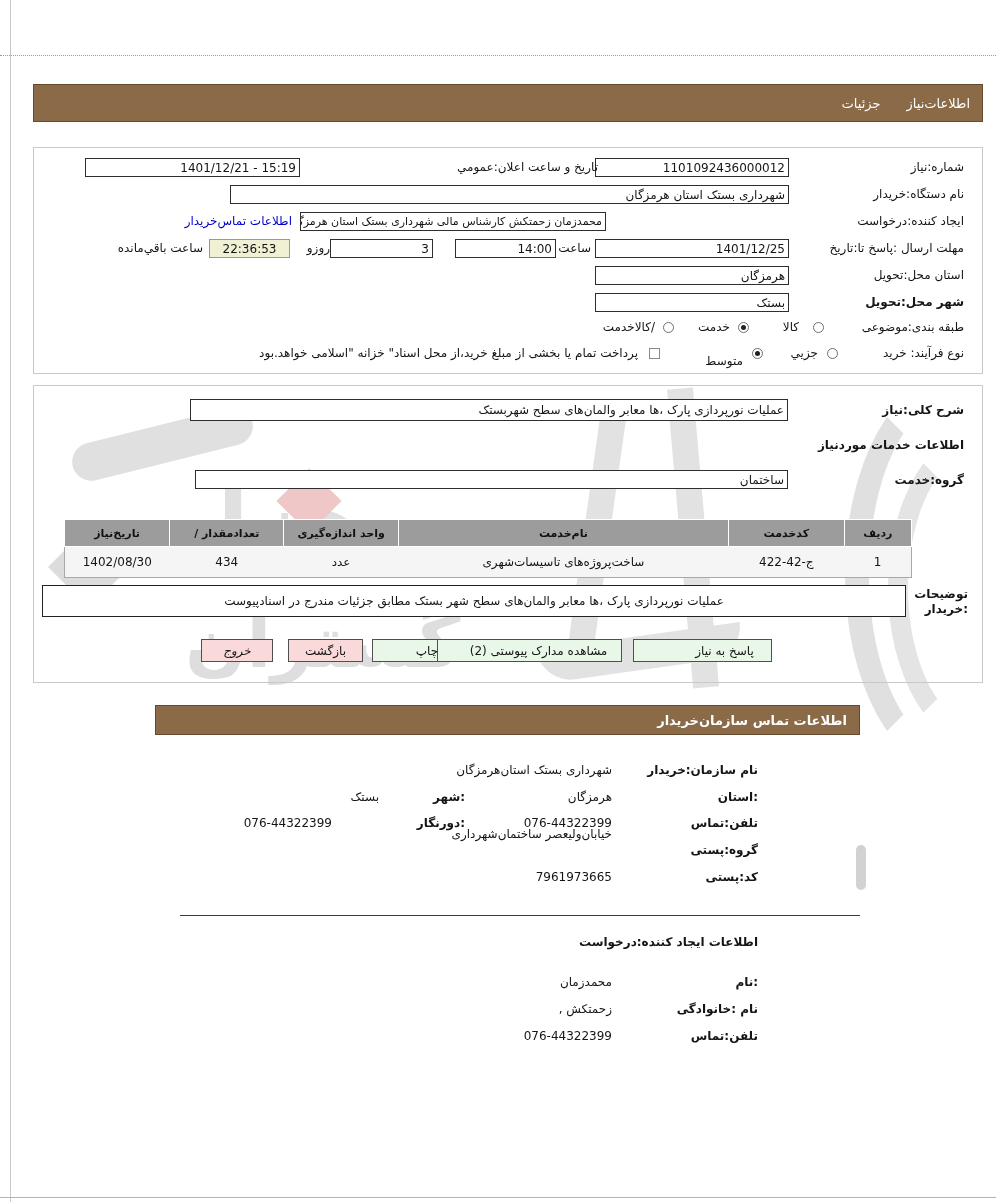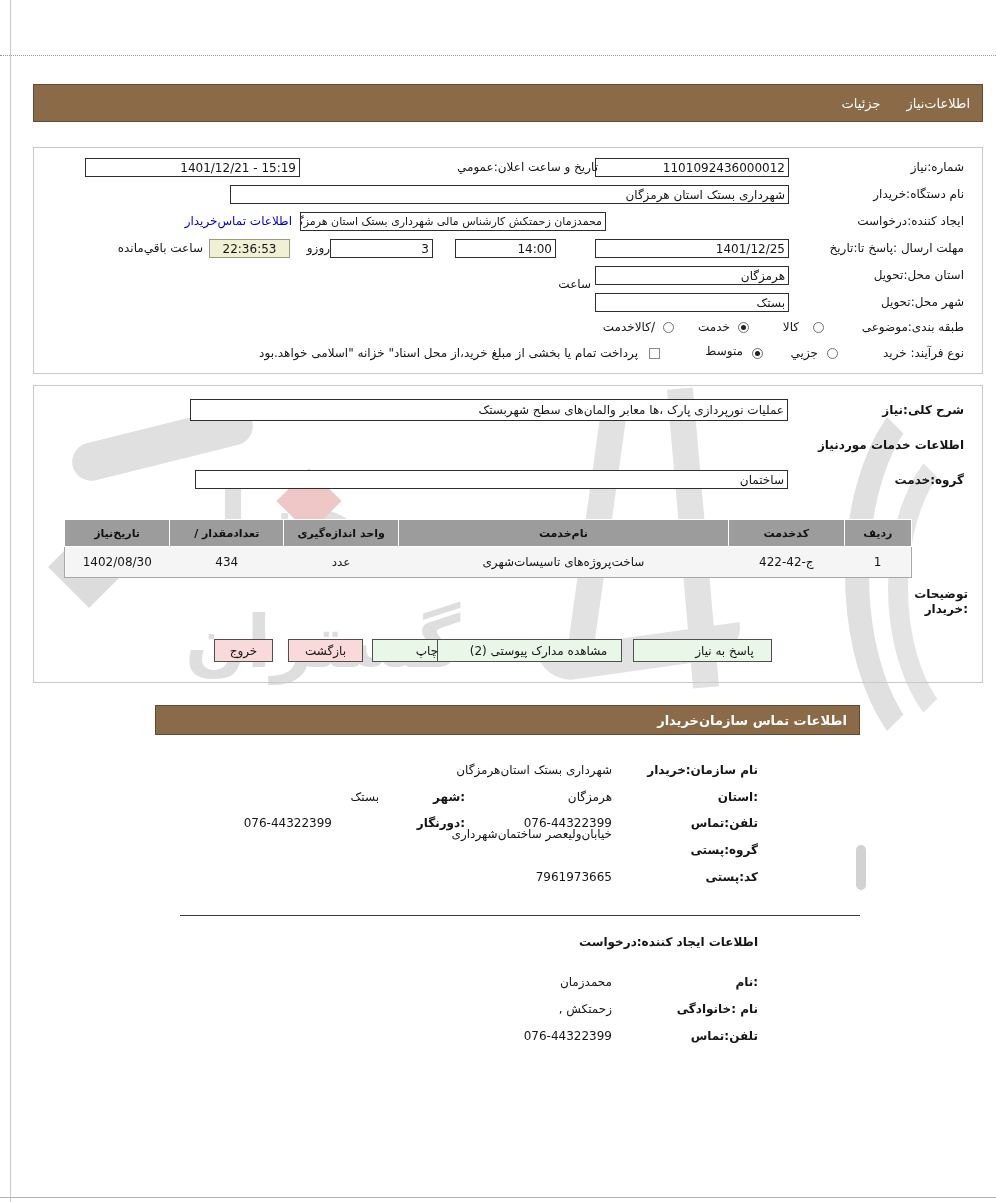--- a/index.html
+++ b/index.html
@@ -89,46 +89,46 @@
 
     <span class="lbl" style="right:18px;top:39px;">نام دستگاه:خریدار</span>
     <div class="inp" style="right:193px;top:37px;width:551px;">شهرداری بستک استان هرمزگان</div>
 
     <span class="lbl" style="right:18px;top:66px;">ایجاد کننده:درخواست</span>
     <div class="inp" style="right:376px;top:64px;width:298px;font-size:11px;">محمدزمان زحمتکش کارشناس مالی شهرداری بستک استان هرمزگان</div>
     <span class="lbl link" style="right:690px;top:66px;">اطلاعات تماس‌خریدار</span>
 
     <span class="lbl" style="right:18px;top:93px;">مهلت ارسال :پاسخ تا:تاریخ</span>
     <div class="inp ltr" style="right:193px;top:91px;width:186px;">1401/12/25</div>
-    <span class="lbl" style="right:391px;top:93px;margin-top:36px;">ساعت</span>
+    <span class="lbl" style="right:391px;top:93px;">ساعت</span>
     <div class="inp ltr" style="right:426px;top:91px;width:93px;">14:00</div>
     <div class="inp ltr" style="right:549px;top:91px;width:95px;">3</div>
     <span class="lbl" style="right:652px;top:93px;">روزو</span>
     <div class="countdown" style="right:692px;top:91px;width:71px;">22:36:53</div>
     <span class="lbl" style="right:779px;top:93px;">ساعت باقي‌مانده</span>
 
     <span class="lbl" style="right:18px;top:120px;">استان محل:تحویل</span>
     <div class="inp" style="right:193px;top:118px;width:186px;">هرمزگان</div>
 
-    <span class="lbl" style="right:18px;top:147px;">شهر محل:تحویل</span>
+    <span class="lbl" style="right:18px;top:147px;font-weight:bold;">شهر محل:تحویل</span>
     <div class="inp" style="right:193px;top:145px;width:186px;">بستک</div>
 
     <span class="lbl" style="right:18px;top:172px;">طبقه بندی:موضوعی</span>
     <span class="radio" style="right:158px;top:174px;"></span>
     <span class="lbl" style="right:183px;top:172px;">کالا</span>
     <span class="radio checked" style="right:233px;top:174px;"></span>
     <span class="lbl" style="right:252px;top:172px;">خدمت</span>
     <span class="radio" style="right:308px;top:174px;"></span>
     <span class="lbl" style="right:327px;top:172px;">/کالاخدمت</span>
 
     <span class="lbl" style="right:18px;top:198px;">نوع فرآیند: خرید</span>
     <span class="radio" style="right:144px;top:200px;"></span>
     <span class="lbl" style="right:164px;top:198px;">جزيي</span>
     <span class="radio checked" style="right:219px;top:200px;"></span>
-    <span class="lbl" style="right:239px;top:196px;font-family:Liberation Serif, serif;">متوسط</span>
+    <span class="lbl" style="right:239px;top:206px;">متوسط</span>
     <span class="cbox" style="right:322px;top:200px;"></span>
     <span class="lbl" style="right:344px;top:198px;">پرداخت تمام یا بخشی از مبلغ خرید،از محل اسناد" خزانه "اسلامی خواهد.بود</span>
   </div>
 
   <div class="panel" style="top:385px;height:298px;">
     <span class="lbl b" style="right:18px;top:17px;">شرح کلی:نیاز</span>
     <div class="inp" style="right:194px;top:13px;width:590px;height:20px;">عملیات نورپردازی پارک ،ها معابر والمان‌های سطح شهربستک</div>
 
     <span class="lbl b" style="right:18px;top:52px;">اطلاعات خدمات موردنیاز</span>
 
@@ -153,26 +153,27 @@
           <td>ساخت‌پروژه‌های تاسیسات‌شهری</td>
           <td>عدد</td>
           <td>434</td>
           <td>1402/08/30</td>
         </tr>
       </tbody>
     </table>
 
     <span class="lbl b" style="right:14px;top:201px;">توضیحات</span>
     <span class="lbl b" style="right:14px;top:216px;">:خریدار</span>
+    <div class="comments-box" style="right:76px;top:199px;width:862px;height:30px;">عملیات نورپردازی پارک ،ها معابر والمان‌های سطح شهر بستک مطابق جزئیات مندرج در اسنادپیوست</div>
 
     <div class="btn green" style="right:210px;top:253px;width:139px;">پاسخ به نیاز</div>
     <div class="btn green" style="right:360px;top:253px;width:211px;">مشاهده مدارک پیوستی (2)</div>
     <div class="btn green" style="right:544px;top:253px;width:66px;">چاپ</div>
     <div class="btn pink" style="right:619px;top:253px;width:75px;">بازگشت</div>
-    <div class="btn pink" style="right:709px;top:253px;width:59px;">خروج</div>
+    <div class="btn pink" style="right:709px;top:253px;width:72px;font-style:italic;">خروج</div>
   </div>
 
   <div class="brownbar b" style="left:155px;top:705px;width:705px;height:30px;justify-content:flex-start;">
     <span>اطلاعات  تماس سازمان‌خریدار</span>
   </div>
 
   <div class="sec" style="left:155px;top:735px;width:705px;height:180px;">
     <span class="lbl b" style="right:102px;top:28px;">نام سازمان:خریدار</span>
     <span class="lbl" style="right:248px;top:28px;">شهرداری بستک استان‌هرمزگان</span>
 

